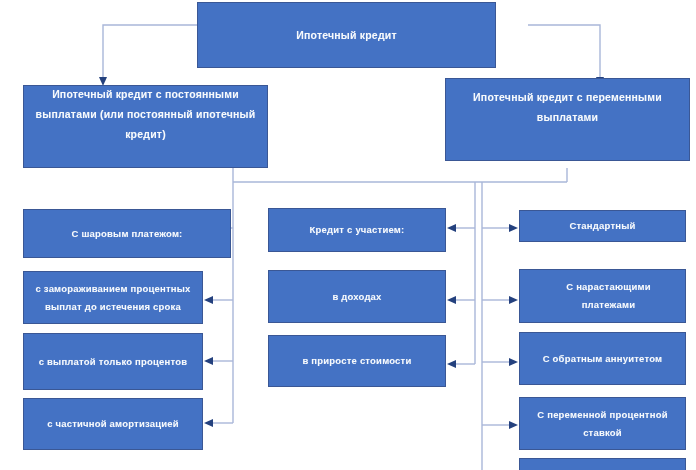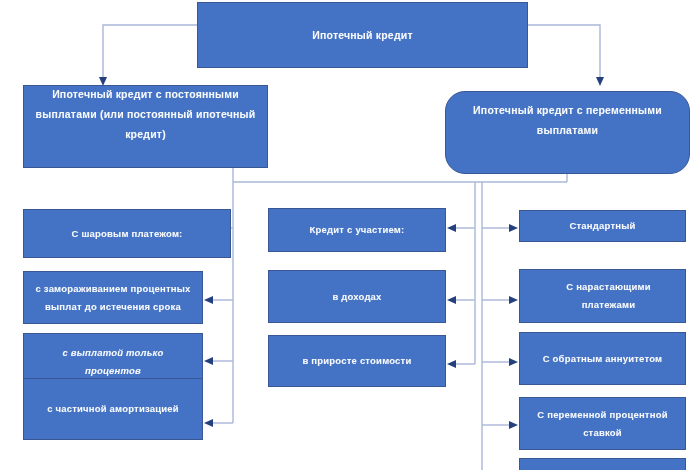--- a/index.html
+++ b/index.html
@@ -11,27 +11,27 @@
   .node{
     position:absolute;z-index:2;background:#4472C4;border:1.5px solid #3A5795;
     color:#F7FAFD;display:flex;align-items:center;justify-content:center;
     text-align:center;font-weight:bold;box-sizing:border-box;
     text-shadow:0 0 1px rgba(255,255,255,.25);
   }
   .node .lbl{display:block;width:100%;padding:0 10px;box-sizing:border-box;}
   .node-lg{font-size:10.5px;line-height:20px;letter-spacing:.2px;}
   .node-sm{font-size:9.5px;line-height:18px;letter-spacing:.2px;}
   
-  .n-root          {left:197px;top:2px;  width:331px;height:66px;padding-bottom:0;}
+  .n-root          {left:197px;top:2px;  width:299px;height:66px;padding-bottom:0;}
   .n-const-branch  {left:23px; top:85px; width:245px;height:83px;padding-bottom:25px;}
-  .n-var-branch    {left:445px;top:91px; width:245px;height:83px;padding-bottom:26px;border-radius:20px;}
+  .n-var-branch    {left:445px;top:78px; width:245px;height:83px;padding-bottom:26px;}
   .n-l1{left:23px; top:209px;width:208px;height:49px;}
   .n-l2{left:23px; top:271px;width:180px;height:53px;}
-  .n-l3{left:23px; top:333px;width:180px;height:57px;font-style:italic;}
-  .n-l4{left:23px; top:378px;width:180px;height:62px;}
+  .n-l3{left:23px; top:333px;width:180px;height:57px;}
+  .n-l4{left:23px; top:398px;width:180px;height:52px;}
   .n-m1{left:268px;top:208px;width:178px;height:44px;}
   .n-m2{left:268px;top:270px;width:178px;height:53px;}
   .n-m3{left:268px;top:335px;width:178px;height:52px;}
   .n-r1{left:519px;top:210px;width:167px;height:32px;}
   .n-r2{left:519px;top:269px;width:167px;height:54px;padding-left:12px;}
   .n-r3{left:519px;top:332px;width:167px;height:53px;}
   .n-r4{left:519px;top:397px;width:167px;height:53px;}
   .n-r5{left:519px;top:458px;width:167px;height:30px;}
   .line{stroke:#A9B7D9;stroke-width:1.4;fill:none;}
   .ah{fill:#24417E;stroke:none;}

